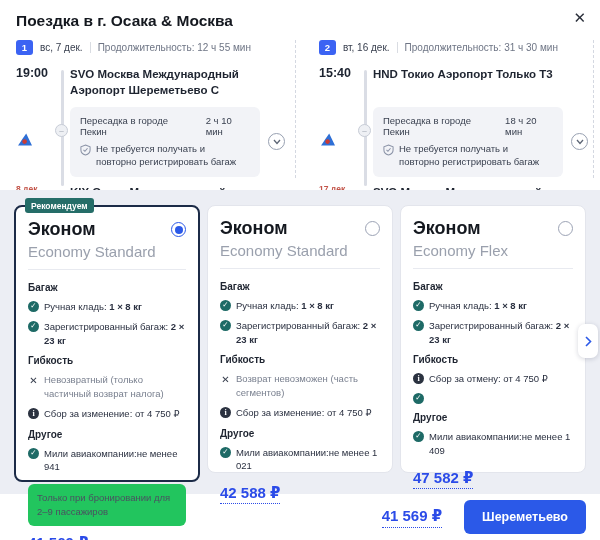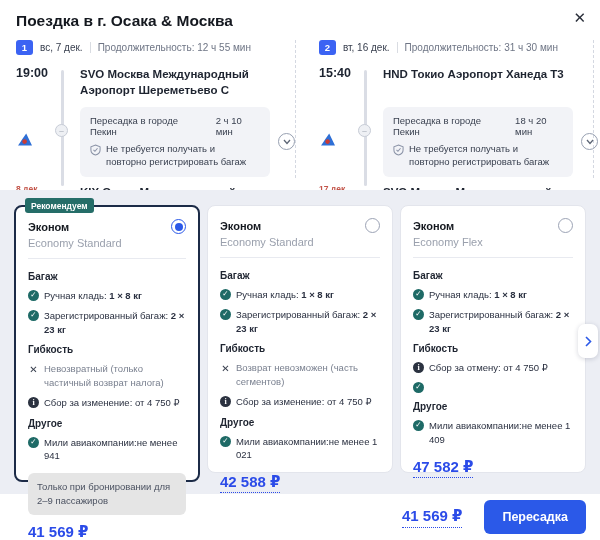--- a/index.html
+++ b/index.html
@@ -30,21 +30,21 @@
   .seg-date { color:#3A4150; font-weight:400; }
   .seg-sep { width:1px; height:11px; background:#D9DCE2; }
   .seg-duration { color:#6E7585; }
 
   .seg-body { position:relative; margin-top:11px; }
   .vline { position:absolute; left:45px; top:4px; height:116px; width:2.5px;
     background:#DADDE5; border-radius:2px; }
   .transfer-dot { position:absolute; left:39px; top:58px; width:13px; height:13px;
     border-radius:50%; background:#EEF0F4; border:1px solid #C7CCD6; color:#9AA1AE;
     font-size:8px; display:flex; align-items:center; justify-content:center; line-height:1; z-index:2;}
-  .trow { display:grid; grid-template-columns:40px 1fr; column-gap:24px; margin-bottom:7px; }
+  .trow { display:grid; grid-template-columns:40px 1fr; column-gap:14px; margin-bottom:7px; }
   .trow1 { min-height:34px; }
   .time { font-size:12.5px; font-weight:bold; color:#1C2330; }
   .airport { font-size:11.5px; font-weight:bold; color:#1E2430; line-height:1.4; max-width:215px; }
   .logo-cell { display:flex; align-items:center; }
   .layover-row { display:flex; align-items:center; gap:8px; }
   .layover-box { flex:0 0 190px; background:#F2F3F7; border-radius:6px; padding:8px 10px;
     font-size:9.5px; color:#3A4150; }
   .layover-head { display:flex; gap:12px; }
   .layover-note { display:flex; gap:5px; margin-top:6px; line-height:1.35; max-width:165px; }
   .shield { flex:0 0 auto; color:#8A92A6; margin-top:1px; }
@@ -56,39 +56,39 @@
   
   .fares { position:relative; height:304px; background:#ECEEF4; padding:15px 14px 0; }
   .cards { display:flex; gap:7px; }
   .card { position:relative; width:186px; background:#fff; border:1px solid #E3E5EC;
     border-radius:8px; padding:12px; font-size:9.5px; color:#2A3040;
     display:flex; flex-direction:column; height:268px; cursor:pointer; }
   .card.selected { border:2px solid #1C2B47; height:277px; }
   .rec-badge { position:absolute; top:-9px; left:9px; background:#256D68; color:#fff;
     font-size:8.5px; font-weight:bold; padding:2.5px 6px; border-radius:3px; }
   .card-head { display:flex; justify-content:space-between; align-items:center; }
-  .card-title { font-size:11px; font-weight:bold; color:#14181f; }
+  .card-title { font-size:18px; font-weight:bold; color:#14181f; }
   .radio { width:15px; height:15px; border-radius:50%; border:1.5px solid #9CA3B5;
     display:inline-flex; align-items:center; justify-content:center; cursor:pointer; background:#fff; }
   .radio.checked { border-color:#2B59E8; }
   .radio.checked::after { content:""; width:8px; height:8px; border-radius:50%; background:#2B59E8; }
-  .card-sub { font-size:11px; color:#9AA0AD; margin-top:3px; }
+  .card-sub { font-size:15px; color:#9AA0AD; margin-top:3px; }
   .card-div { border-top:1px solid #E8EAF0; margin:9px 0 7px; }
   .sec-h { font-weight:bold; font-size:10px; margin:5px 0 4px; color:#1E2430; }
   .item { display:flex; gap:5px; margin:3px 0; line-height:1.45; }
   .item .itext b { font-weight:bold; }
   .item.muted .itext { color:#787F8E; }
   .ic { flex:0 0 auto; margin-top:1px; }
   .ic.check { width:11px; height:11px; border-radius:50%; background:#1E6A66; color:#fff;
     font-size:7.5px; font-weight:bold; display:inline-flex; align-items:center; justify-content:center; }
   .ic.cross { color:#3A4150; font-size:10px; font-weight:bold; width:11px; text-align:center; }
   .ic.info { width:11px; height:11px; border-radius:50%; background:#2B3240; color:#fff;
     font-size:8px; font-weight:bold; font-family:"Liberation Serif", serif;
     display:inline-flex; align-items:center; justify-content:center; }
-  .note-box { background:#e5e5e5; border-radius:6px; padding:7px 9px; color:#4A5160;
+  .note-box { background:#22c55e; border-radius:6px; padding:7px 9px; color:#4A5160;
     line-height:1.45; margin-top:7px; }
   .price-wrap { margin-top:auto; padding-top:8px; }
   .price { font-size:15px; font-weight:bold; color:#2B4BE8;
     border-bottom:1.5px dotted #2B4BE8; padding-bottom:2px; cursor:pointer; }
 
   .next-btn { position:absolute; right:2px; top:324px; width:20px; height:34px;
     background:#fff; border:none; border-radius:7px; box-shadow:0 1px 5px rgba(20,30,60,.18);
     color:#2B59E8; display:flex; align-items:center; justify-content:center; cursor:pointer; z-index:5; }
 
   
@@ -174,21 +174,21 @@
           <span class="seg-badge">2</span>
           <span class="seg-date">вт, 16 дек.</span>
           <span class="seg-sep"></span>
           <span class="seg-duration">Продолжительность: 31 ч 30 мин</span>
         </div>
         <div class="seg-body">
           <div class="vline"></div>
           <span class="transfer-dot">–</span>
           <div class="trow trow1">
             <div class="time">15:40</div>
-            <div class="airport">HND Токио Аэропорт Ханеда T3</div>
+            <div class="airport">HND Токио Аэропорт Только T3</div>
           </div>
           <div class="trow">
             <div class="logo-cell">
               <span>
                 <svg width="19" height="15" viewBox="0 0 19 15">
                     <path d="M2,13.5 L16,13.5 L10.2,1.5 C7.5,5.5 4.5,9.8 2,13.5 Z" fill="#2E6FD6"></path>
                     <circle cx="8.6" cy="9.6" r="2.3" fill="#CC3B33"></circle>
                   </svg>
               </span>
             </div>
@@ -334,16 +334,16 @@
   </div>
 
   <button class="next-btn">
     <svg width="7" height="11" viewBox="0 0 7 11">
         <polyline points="1,1 5.5,5.5 1,10" fill="none" stroke="currentColor" stroke-width="1.6"></polyline>
       </svg>
   </button>
 
   <div class="footer">
     <span class="total">41 569 ₽</span>
-    <button class="continue">Пересадка</button>
+    <button class="continue">Шереметьево</button>
   </div>
 
 </div>
 
 </body></html>

